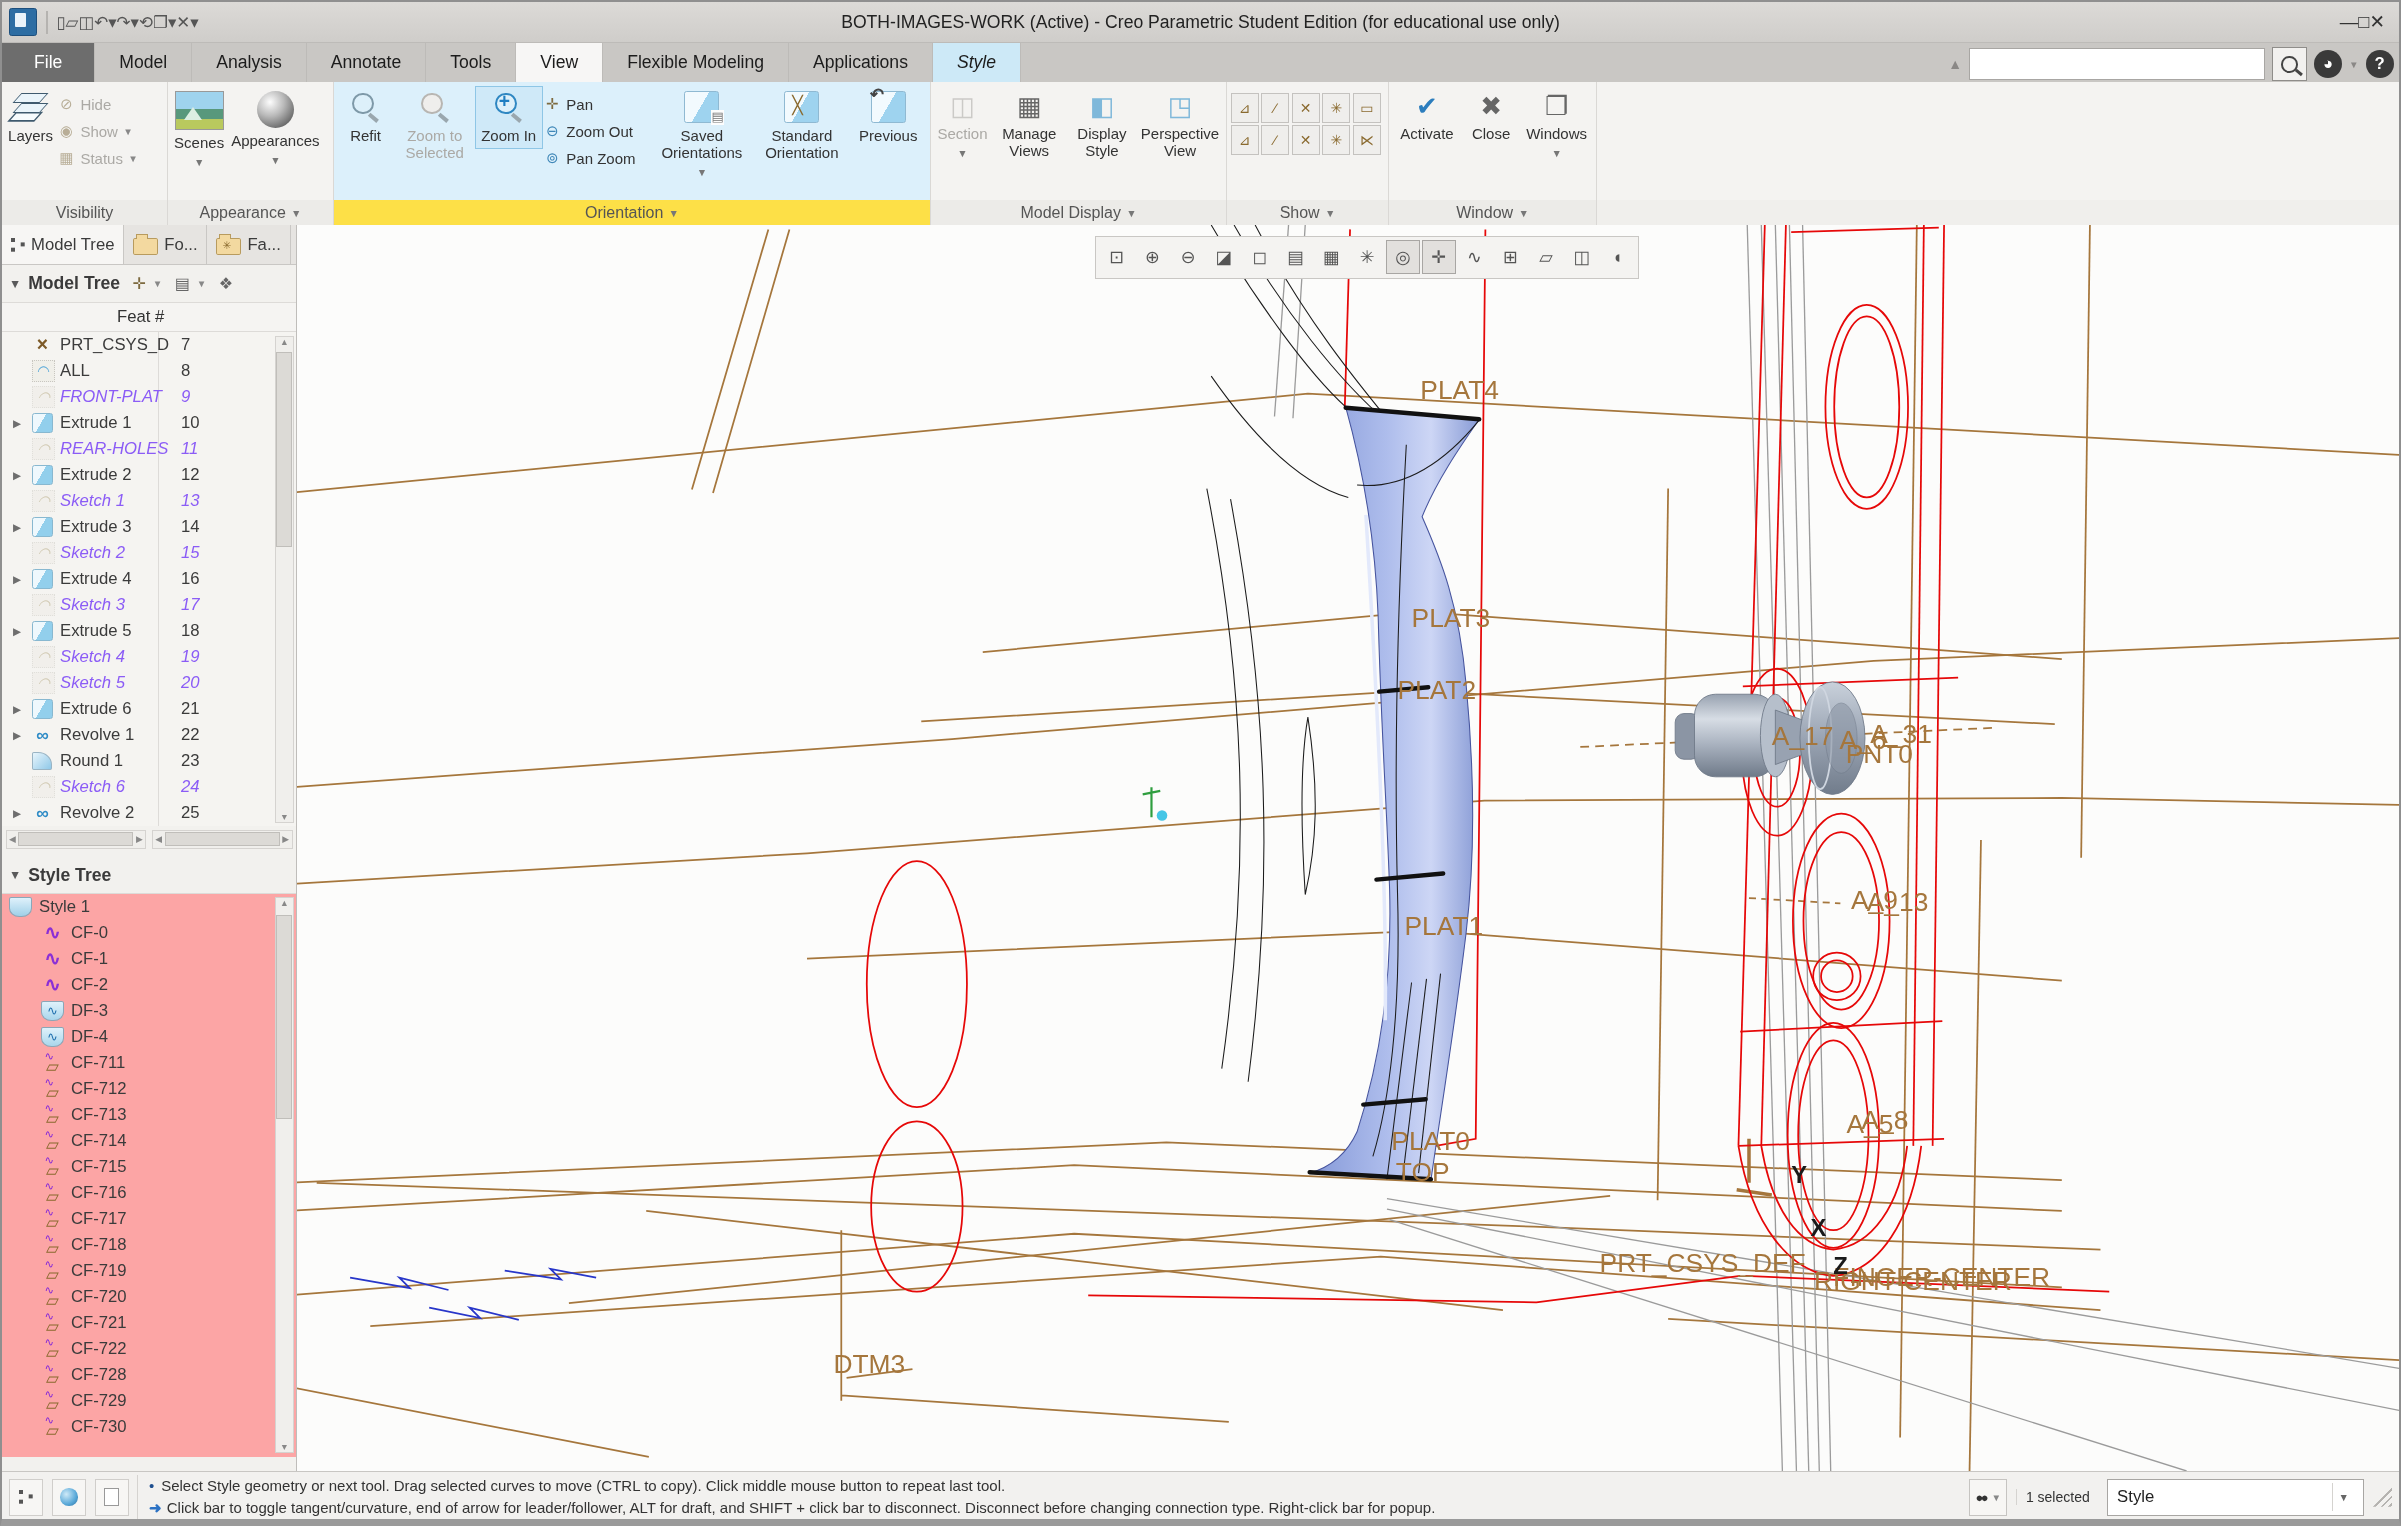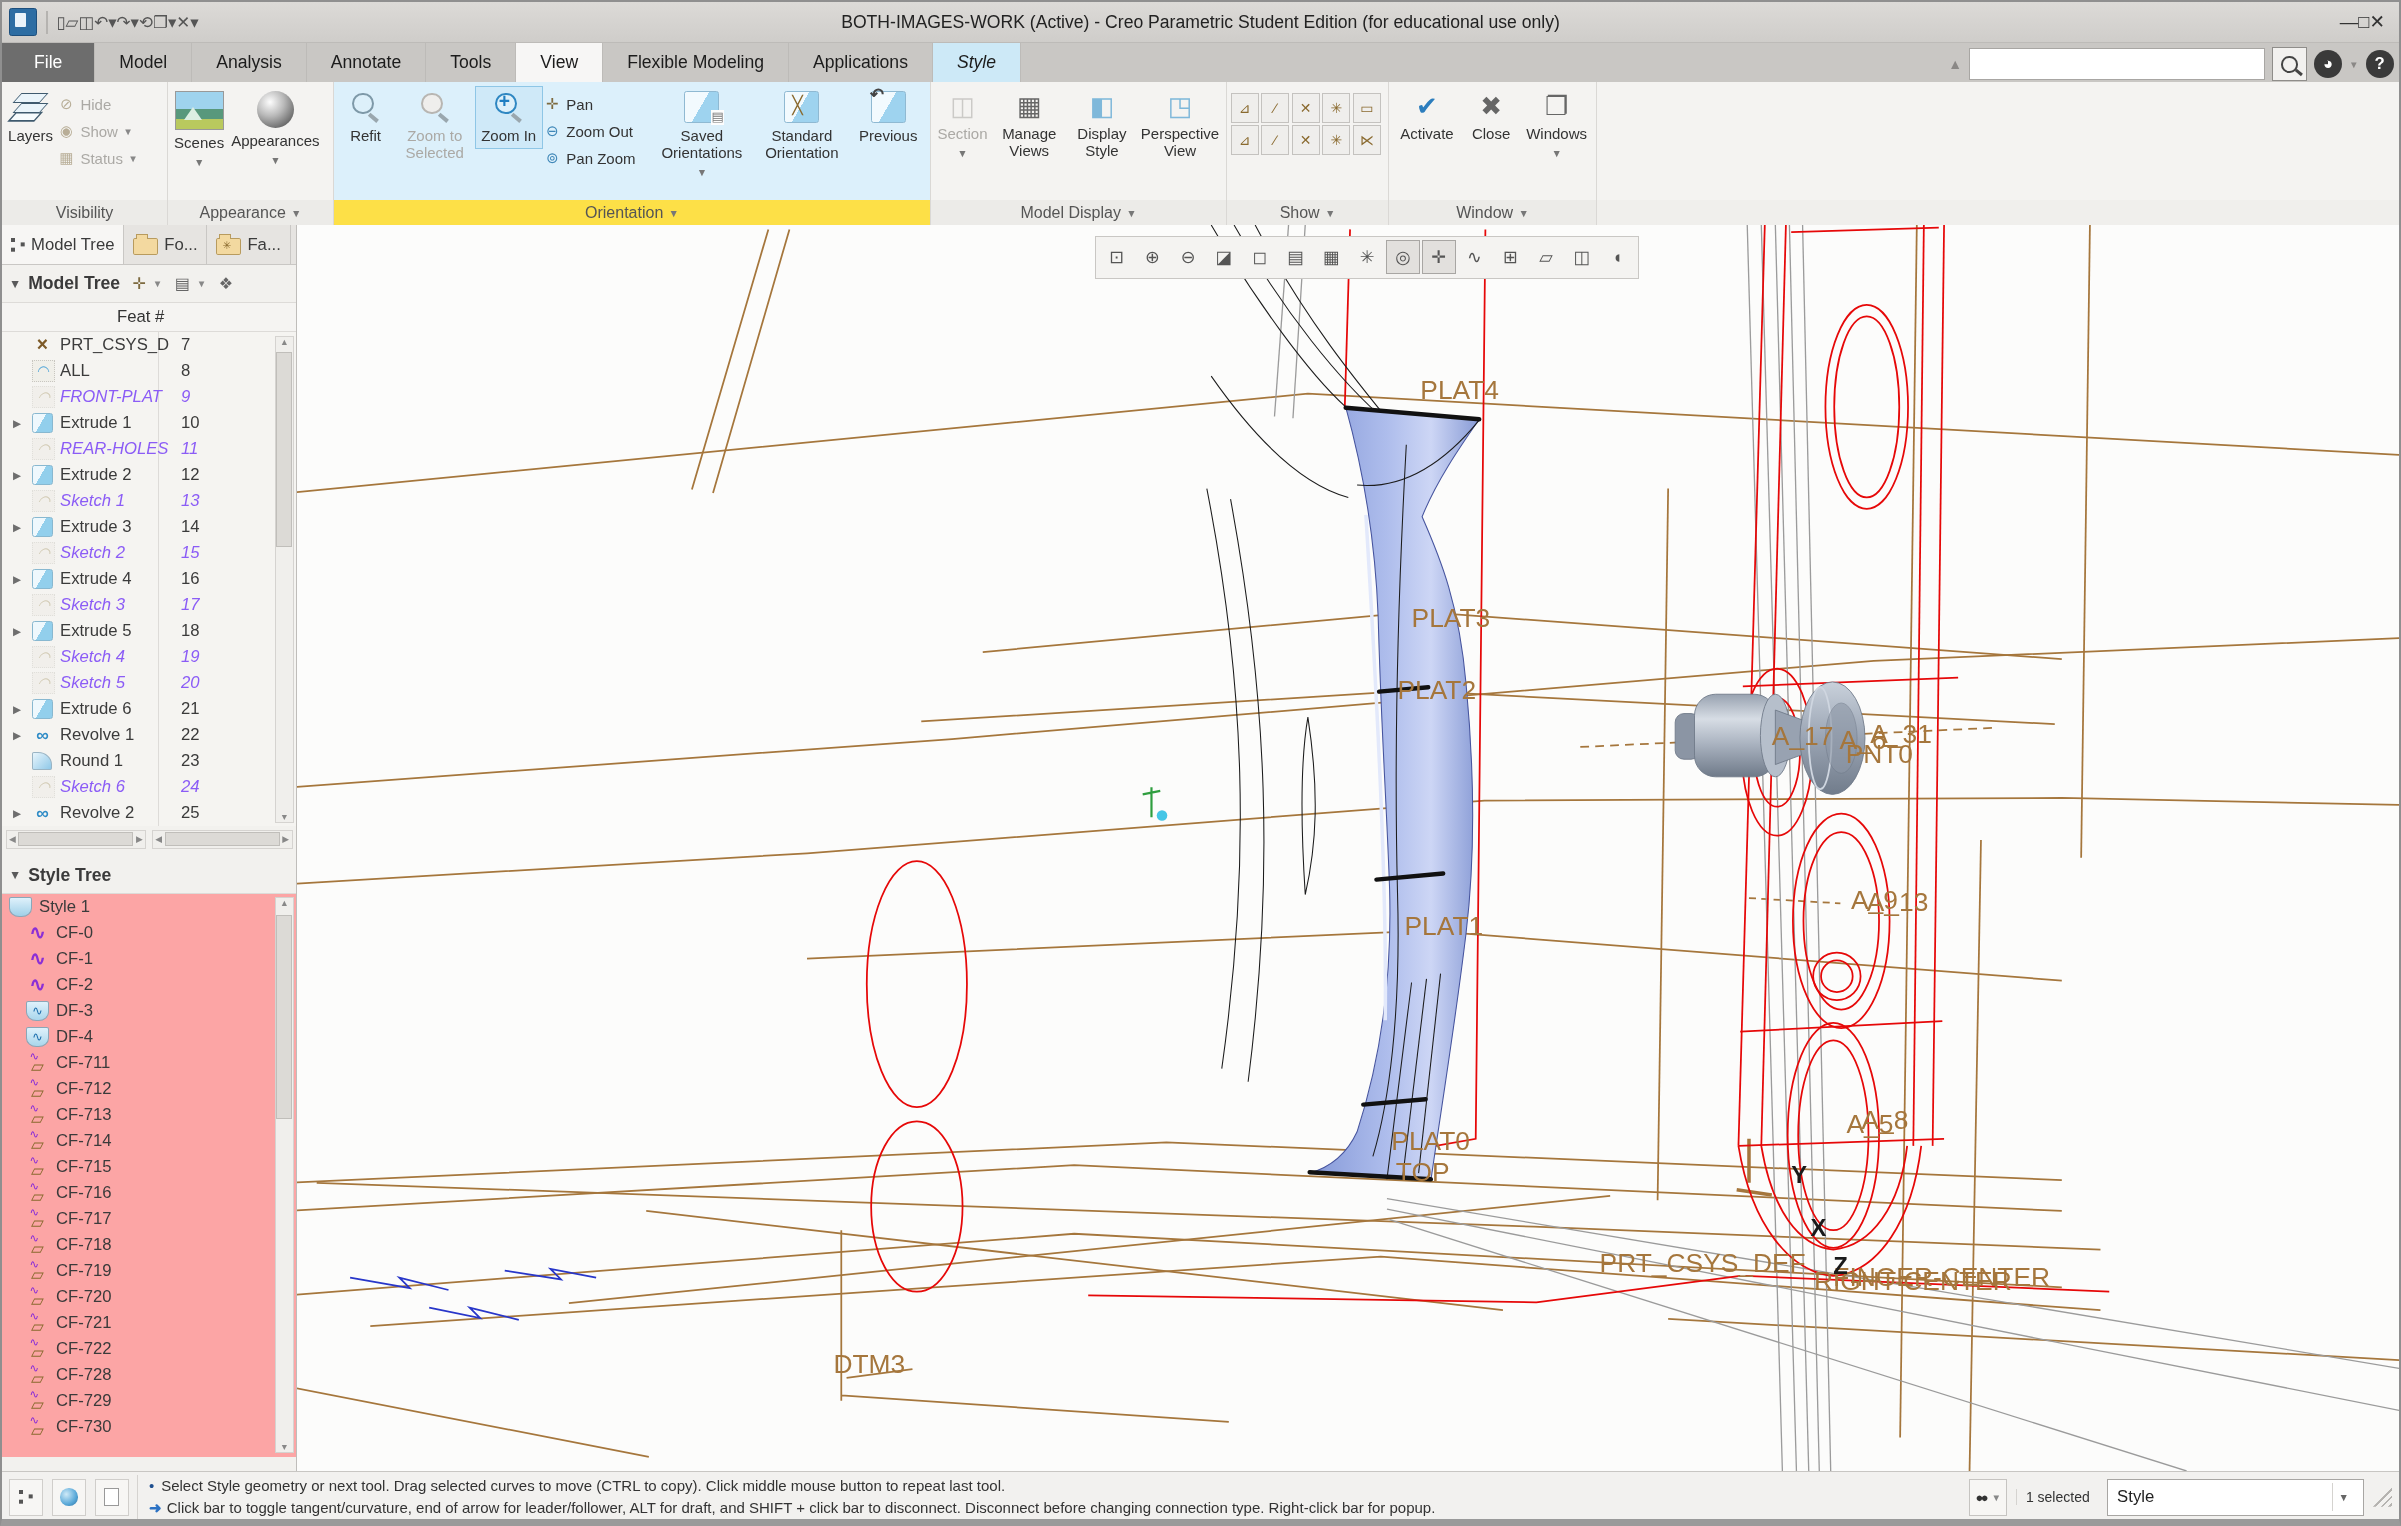--- a/index.html
+++ b/index.html
@@ -106,21 +106,21 @@
   .i-revolve::before{content:"∞";color:#2e8bc6;font-weight:bold;font-size:17.6px;}
   .i-round{background:linear-gradient(135deg,#e8f5fc,#8fc8e8);border:0.9px solid #9ab4c4;border-radius:1.8px 70% 1.8px 1.8px;width:17.6px;height:16px;}
   .vscroll{position:absolute;right:1.8px;top:1.8px;bottom:1.8px;width:17.6px;background:#f0efec;border:0.9px solid #d5d3d0;display:flex;flex-direction:column;align-items:center;font-size:8.8px;color:#888;}
   .vthumb{width:14px;background:#dcdad6;border:0.9px solid #c0beba;}
   .hscrollrow{height:23px;display:flex;gap:5.3px;padding:1.8px 3.5px;align-items:center;}
   .htrack{flex:1;height:17.6px;background:#f0efec;border:0.9px solid #d5d3d0;display:flex;align-items:center;justify-content:space-between;font-size:8.8px;color:#888;padding:0 2.6px;}
   .hthumb{height:12.3px;flex:1;margin:0 2.6px;background:#dcdad6;border:0.9px solid #c0beba;}
   .sthead{height:35px;display:flex;align-items:center;gap:7px;padding:0 7px;margin-top:5.3px;}
   .sthead b{font-size:17.6px;}
   .stylebody{position:relative;height:563px;overflow:hidden;background:#fca5a5;border-top:0.9px solid #dddbd8;}
-  .srow{display:flex;align-items:center;gap:7px;height:26px;padding-left:24px;}
+  .srow{display:flex;align-items:center;gap:7px;height:26px;padding-left:39px;}
   .srow.root{padding-left:7px;}
   .sicon{width:23px;height:21px;display:flex;align-items:center;justify-content:center;position:relative;}
   .i-style{background:linear-gradient(#dff1fb,#9fd0e8);border:0.9px solid #8aa7b8;border-radius:10% 10% 45% 45%;width:21px;height:17.6px;}
   .i-cf::before{content:"∿";color:#8b2fd6;font-weight:bold;font-size:19.3px;}
   .i-df{background:linear-gradient(#dff1fb,#a9d6ec);border:0.9px solid #8aa7b8;border-radius:10% 10% 45% 45%;width:21px;height:17.6px;}
   .i-df::before{content:"∿";color:#1f6fae;font-size:13px;}
   .i-cfp::before{content:"▱";color:#8a6a2f;font-size:16.7px;position:relative;top:3.5px;}
   .i-cfp::after{content:"∿";color:#8b2fd6;font-size:11.4px;position:absolute;top:-3.5px;left:3.5px;}
   
   #canvas{position:relative;flex:1;background:#fcfcfb;overflow:hidden;}

